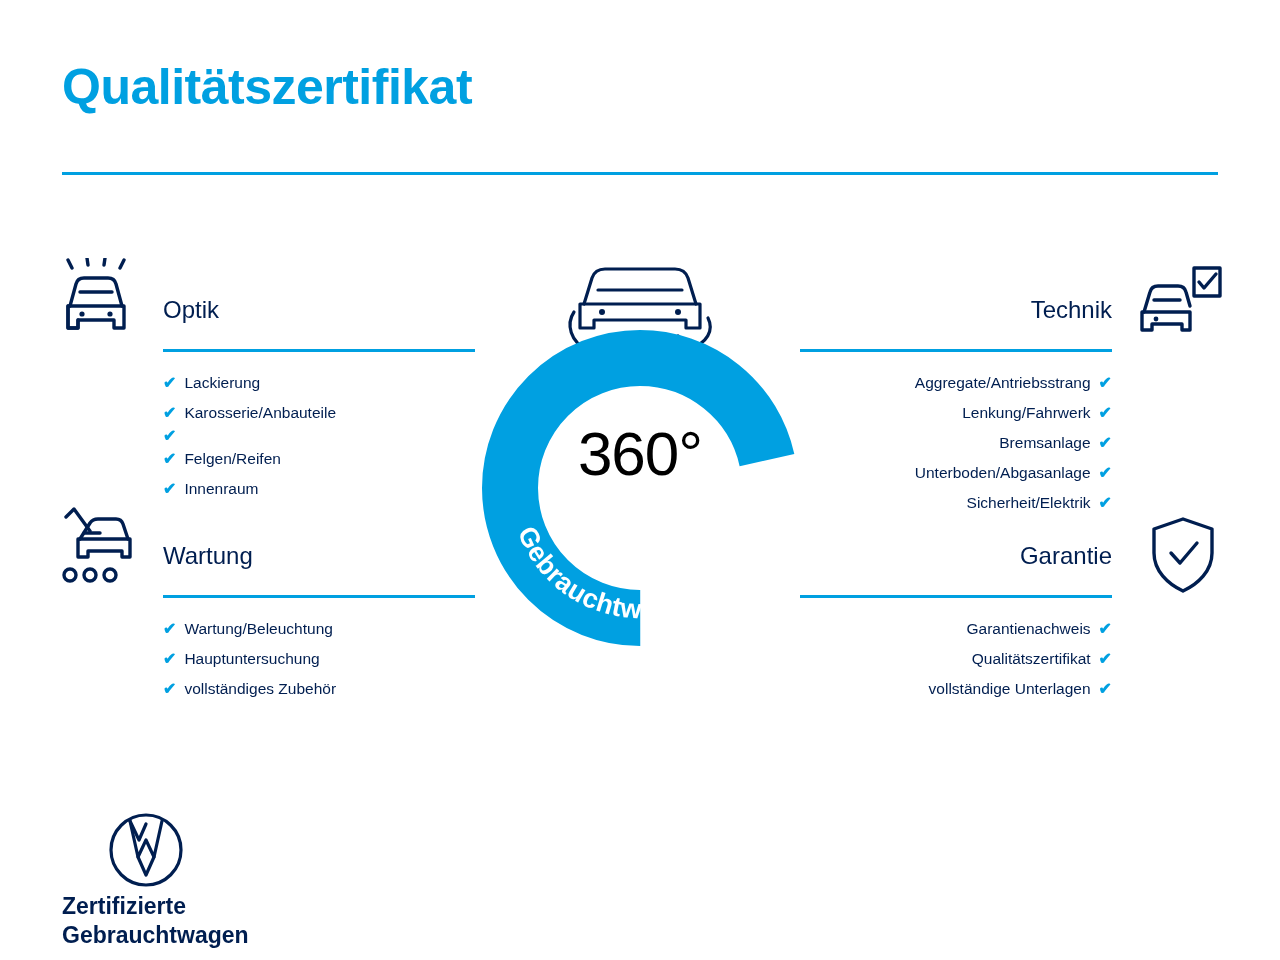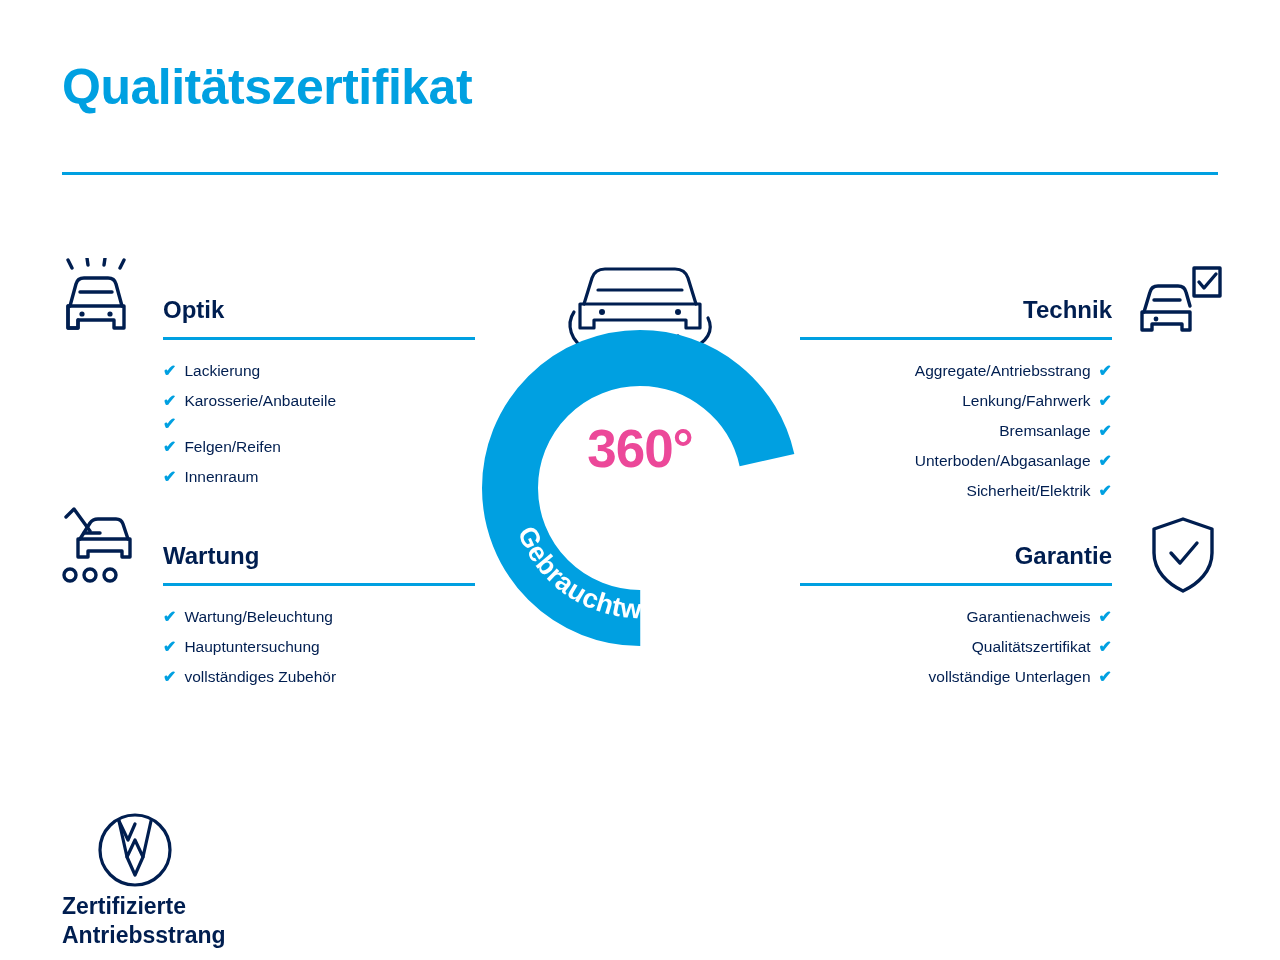--- a/index.html
+++ b/index.html
@@ -48,24 +48,24 @@
   .col-left  { left: 163px; }
   .col-right { left: 800px; }
 
   .sec-optik   { top: 298px; }
   .sec-wartung { top: 544px; }
   .sec-technik { top: 298px; }
   .sec-garantie{ top: 544px; }
 
   .sec-head {
     font-size: 24px;
-    font-weight: bold;
+    font-weight: normal;
     color: #001e50;
     line-height: 1;
-    padding-bottom: 15px;
+    padding-bottom: 27px;
     border-bottom: 3px solid #00a0e1;
   }
   .col-right .sec-head { text-align: right; }
 
   .items {
     margin-top: 16px;
   }
   .item {
     font-size: 15.5px;
     color: #001e50;
@@ -111,23 +111,23 @@
     top: 60px;
     width: 356px;
     height: 340px;
   }
   .deg {
     position: absolute;
     left: 0;
     top: 168px;
     width: 356px;
     text-align: center;
-    font-size: 53px;
-    font-weight: bold;
-    color: #ec4899;
+    font-size: 62px;
+    font-weight: normal;
+    color: #000000;
     letter-spacing: -1px;
   }
 
   
   .footer {
     position: absolute;
     left: 62px;
     top: 812px;
     display: flex;
     align-items: center;
@@ -313,17 +313,17 @@
     <span class="vw-mark">
       <svg width="76" height="76" viewBox="0 0 76 76" fill="none" stroke="#001e50" stroke-width="3.2" stroke-linejoin="round" stroke-linecap="round">
         <circle cx="38" cy="38" r="35"></circle>
         <path d="M38 12 L31 28 L22 9"></path>
         <path d="M22 9 L30 45 L38 28 L46 45 L54 9"></path>
         <path d="M30 45 L38 63 L46 45"></path>
       </svg>
     </span>
     <span class="footer-text">
       <span>Zertifizierte</span><br>
-      <span>Antriebsstrang</span>
+      <span>Gebrauchtwagen</span>
     </span>
   </div>
 
 </div>
 
 </body></html>

